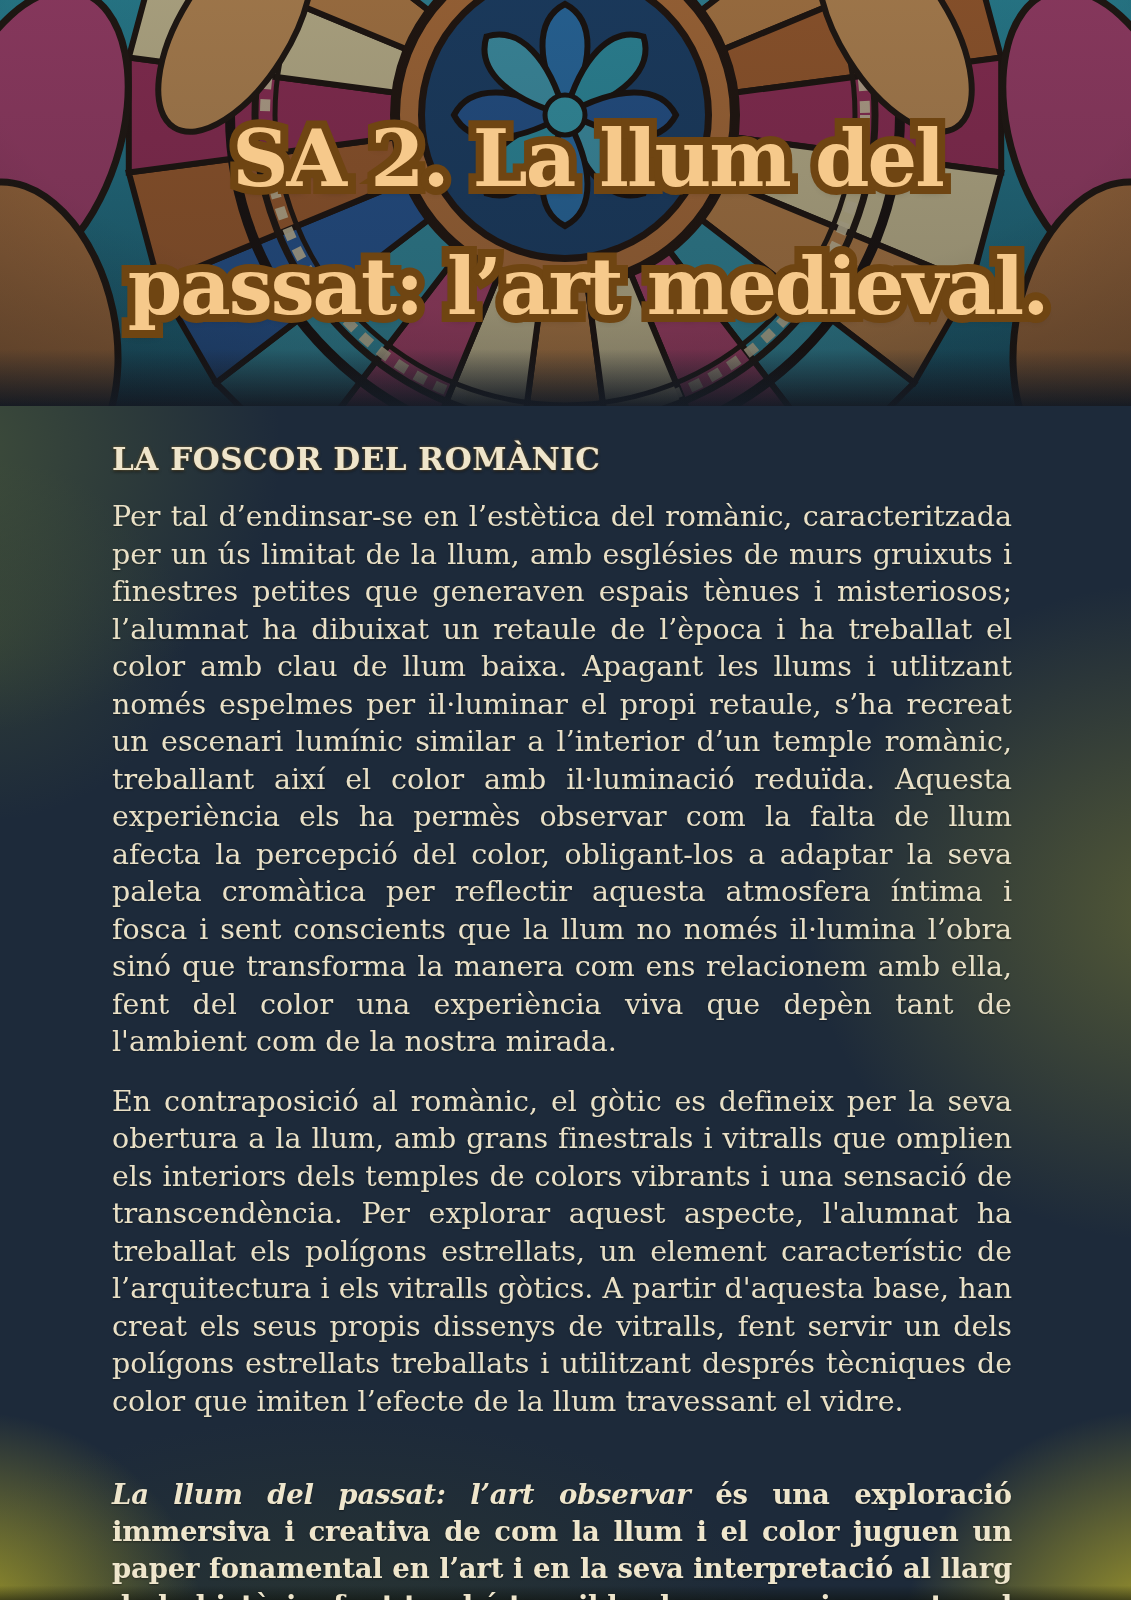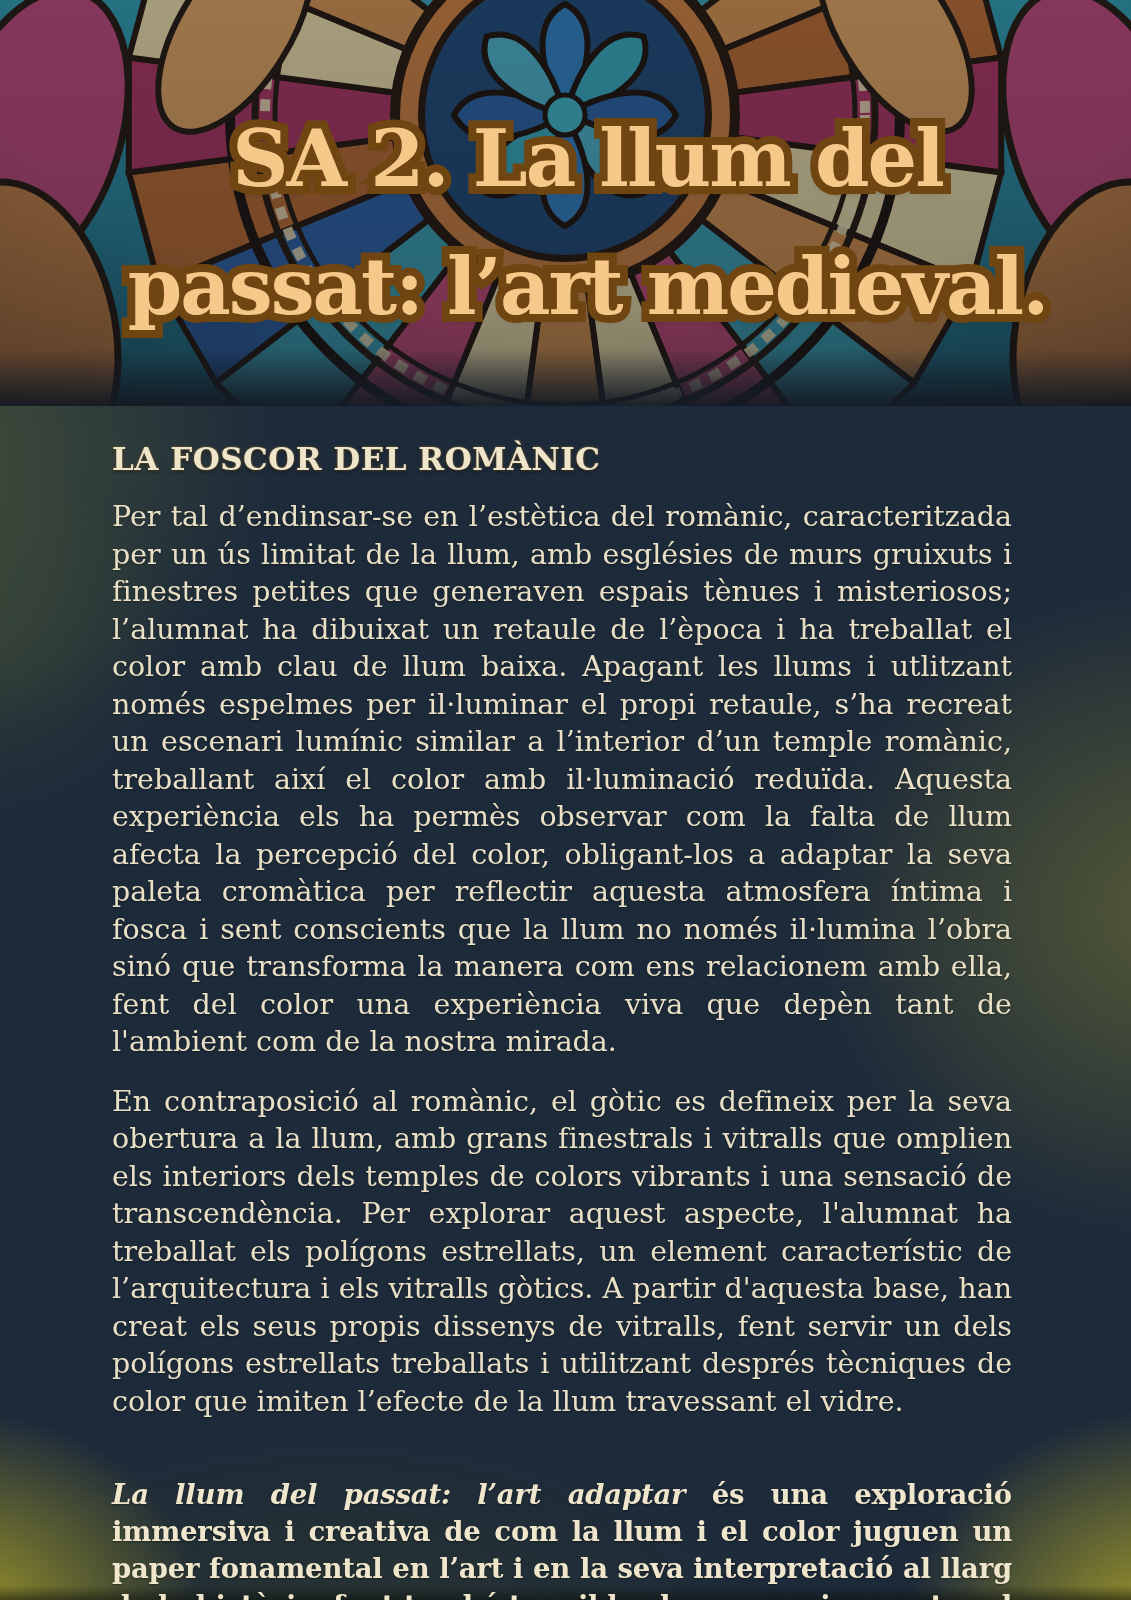--- a/index.html
+++ b/index.html
@@ -182,16 +182,16 @@
 
     <section class="section-romanic">
       <h2 class="section-heading">LA FOSCOR DEL ROMÀNIC</h2>
       <p class="body-text">Per tal d’endinsar-se en l’estètica del romànic, caracteritzada per un ús limitat de la llum, amb esglésies de murs gruixuts i finestres petites que generaven espais tènues i misteriosos; l’alumnat ha dibuixat un retaule de l’època i ha treballat el color amb clau de llum baixa. Apagant les llums i utlitzant només espelmes per il·luminar el propi retaule, s’ha recreat un escenari lumínic similar a l’interior d’un temple romànic, treballant així el color amb il·luminació reduïda. Aquesta experiència els ha permès observar com la falta de llum afecta la percepció del color, obligant-los a adaptar la seva paleta cromàtica per reflectir aquesta atmosfera íntima i fosca i sent conscients que la llum no només il·lumina l’obra sinó que transforma la manera com ens relacionem amb ella, fent del color una experiència viva que depèn tant de l'ambient com de la nostra mirada.</p>
     </section>
 
     <section class="section-gotic">
       <p class="body-text">En contraposició al romànic, el gòtic es defineix per la seva obertura a la llum, amb grans finestrals i vitralls que omplien els interiors dels temples de colors vibrants i una sensació de transcendència. Per explorar aquest aspecte, l'alumnat ha treballat els polígons estrellats, un element característic de l’arquitectura i els vitralls gòtics. A partir d'aquesta base, han creat els seus propis dissenys de vitralls, fent servir un dels polígons estrellats treballats i utilitzant després tècniques de color que imiten l’efecte de la llum travessant el vidre.</p>
     </section>
 
-    <p class="closing"><em class="closing-lead">La llum del passat: l’art adaptar</em><span class="closing-rest"> és una exploració  immersiva i creativa de com la llum i el color juguen un paper fonamental en l’art i en la seva interpretació al llarg de la història, fent també tangibles les connexions entre el dibuix tècnic i la creació artística.</span></p>
+    <p class="closing"><em class="closing-lead">La llum del passat: l’art observar</em><span class="closing-rest"> és una exploració  immersiva i creativa de com la llum i el color juguen un paper fonamental en l’art i en la seva interpretació al llarg de la història, fent també tangibles les connexions entre el dibuix tècnic i la creació artística.</span></p>
 
   </main>
 </div>
 
 </body></html>

